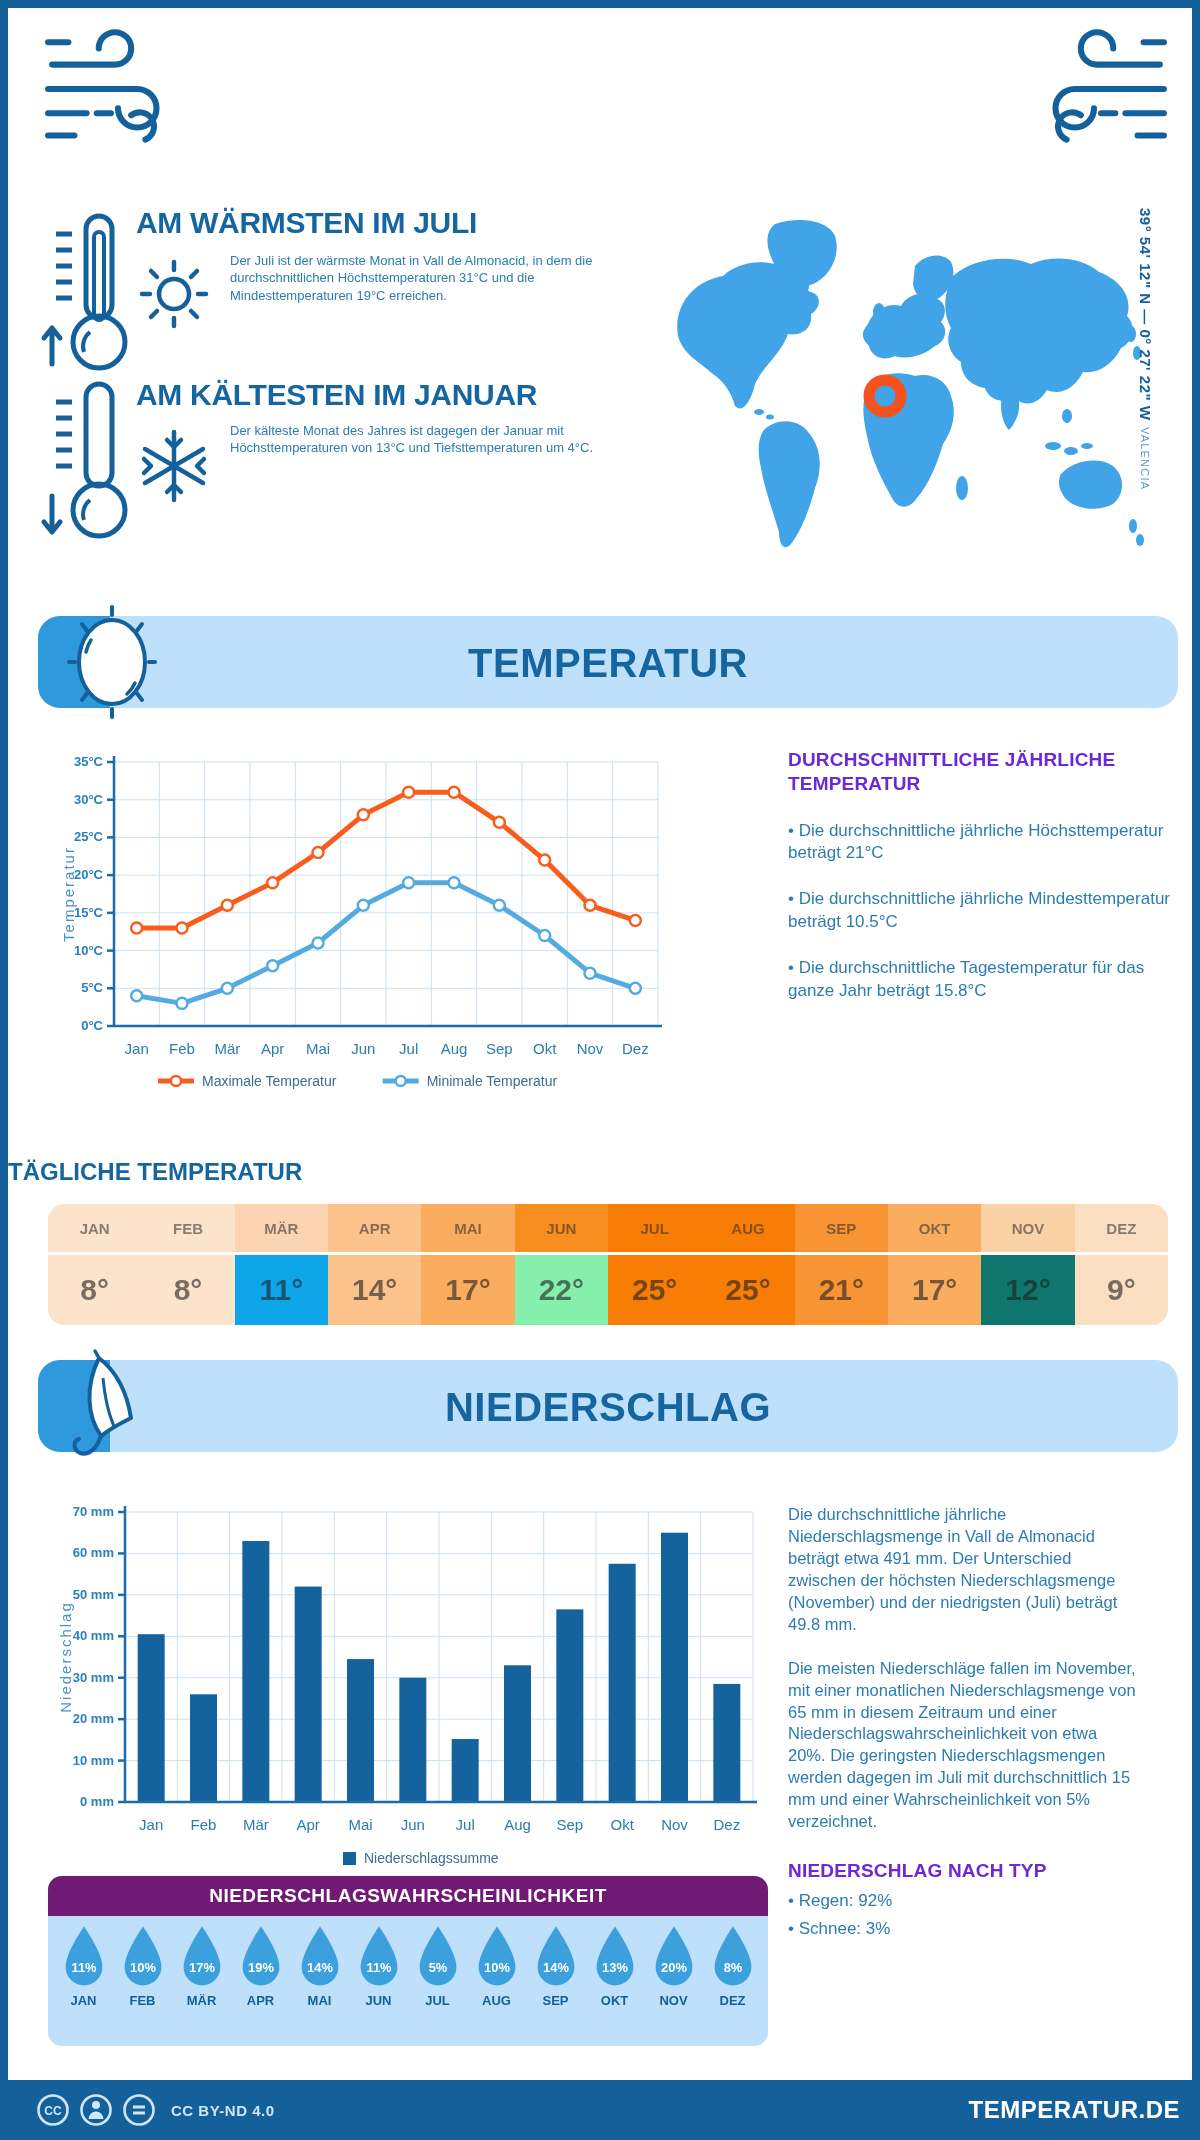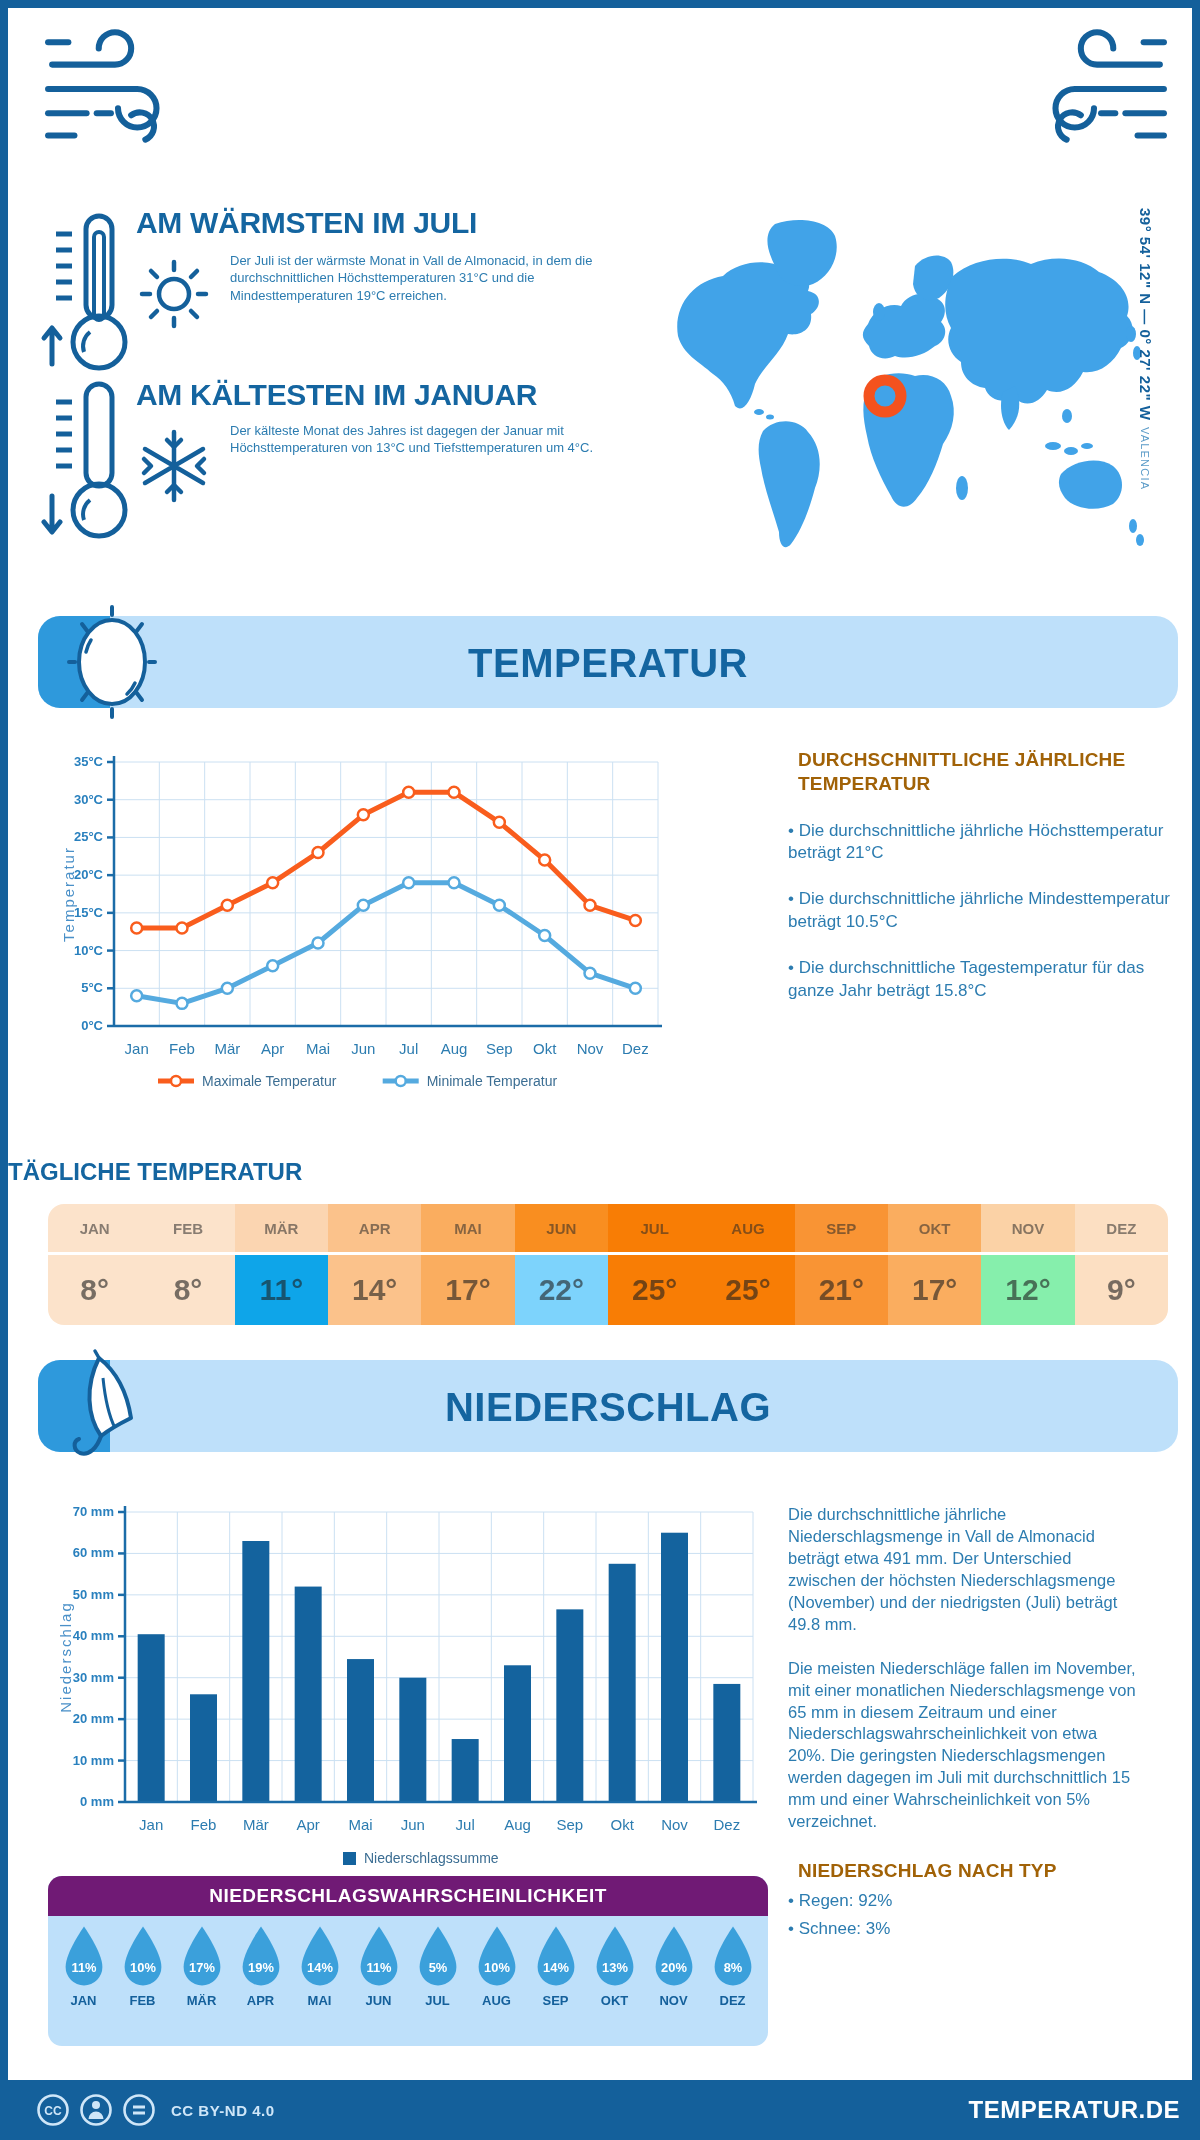--- a/index.html
+++ b/index.html
@@ -37,21 +37,21 @@
   
   svg text{font-family:"Liberation Sans", sans-serif;}
   .grid{stroke:#CBE0F2; stroke-width:1;}
   .axis{stroke:#1B6CA8; stroke-width:2.5;}
   .ylab{font-size:13px; font-weight:bold; fill:#2980BE;}
   .xlab{font-size:15px; fill:#2C7CB0;}
   .leg{font-size:14px; fill:#3C6E93;}
   .axisTitle{font-size:15px; fill:#4A90C8; letter-spacing:2px;}
   
   .panel{position:absolute; left:780px; width:396px;}
-  .panel h3{margin:0 0 4px 10px; font-size:19px; font-weight:bold; color:#a16207; line-height:1.25; letter-spacing:0.2px;}
+  .panel h3{margin:0 0 4px 0; font-size:19px; font-weight:bold; color:#6d28d9; line-height:1.25; letter-spacing:0.2px;}
   .panel .bullet{margin-top:24px; font-size:17px; line-height:1.32; color:#2C7CB0;}
   .panel p{margin:0 0 22px 0; font-size:16.5px; line-height:1.33; color:#2C7CB0; width:348px;}
   .panel .tbullet{margin-top:8px; font-size:17px; color:#2C7CB0;}
   
   .daily-head{position:absolute; left:0; top:1150px; width:100%; text-align:left; font-size:24px; font-weight:bold; color:#1465A0;}
   .daily-table{position:absolute; left:40px; top:1196px; width:1120px; border-radius:16px; overflow:hidden;
     display:grid; grid-template-columns:repeat(12,1fr); grid-auto-rows:auto; row-gap:3px;}
   .dt-m{height:48px; display:flex; align-items:center; justify-content:center; font-size:15px; font-weight:bold; color:rgba(40,40,40,0.55);}
   .dt-v{height:70px; display:flex; align-items:center; justify-content:center; font-size:30px; font-weight:bold; color:rgba(30,30,30,0.6);}
   
@@ -279,26 +279,26 @@
       <div class="dt-m" style="background:#F87D05">AUG</div>
       <div class="dt-m" style="background:#F99434">SEP</div>
       <div class="dt-m" style="background:#FAAD5F">OKT</div>
       <div class="dt-m" style="background:#FBD2A6">NOV</div>
       <div class="dt-m" style="background:#FCDFC2">DEZ</div>
       <div class="dt-v" style="background:#FCE3CB">8°</div>
       <div class="dt-v" style="background:#FCE3CB">8°</div>
       <div class="dt-v" style="background:#0ea5e9">11°</div>
       <div class="dt-v" style="background:#FBC28B">14°</div>
       <div class="dt-v" style="background:#FAAD5F">17°</div>
-      <div class="dt-v" style="background:#7dd3fc">22°</div>
+      <div class="dt-v" style="background:#86efac">22°</div>
       <div class="dt-v" style="background:#F87D05">25°</div>
       <div class="dt-v" style="background:#F87D05">25°</div>
       <div class="dt-v" style="background:#F99434">21°</div>
       <div class="dt-v" style="background:#FAAD5F">17°</div>
-      <div class="dt-v" style="background:#86efac">12°</div>
+      <div class="dt-v" style="background:#0f766e">12°</div>
       <div class="dt-v" style="background:#FCDFC2">9°</div>
     </div>
 
   <div class="sect" style="top:1352px;">
     <div class="strip"></div>
     <div class="sect-title">NIEDERSCHLAG</div>
   </div>
   <svg class="sect-ico" style="left:57px; top:1340px;" viewBox="0 0 95 116" fill="none" stroke="#14609B">
     <path d="M34,10 L30,3" stroke-width="3.5" stroke-linecap="round"></path>
     <path d="M34,10 C20,38 22,68 36,88 C46,80 58,74 66,70 C62,44 52,24 34,10 Z" fill="#fff" stroke-width="4" stroke-linejoin="round"></path>

